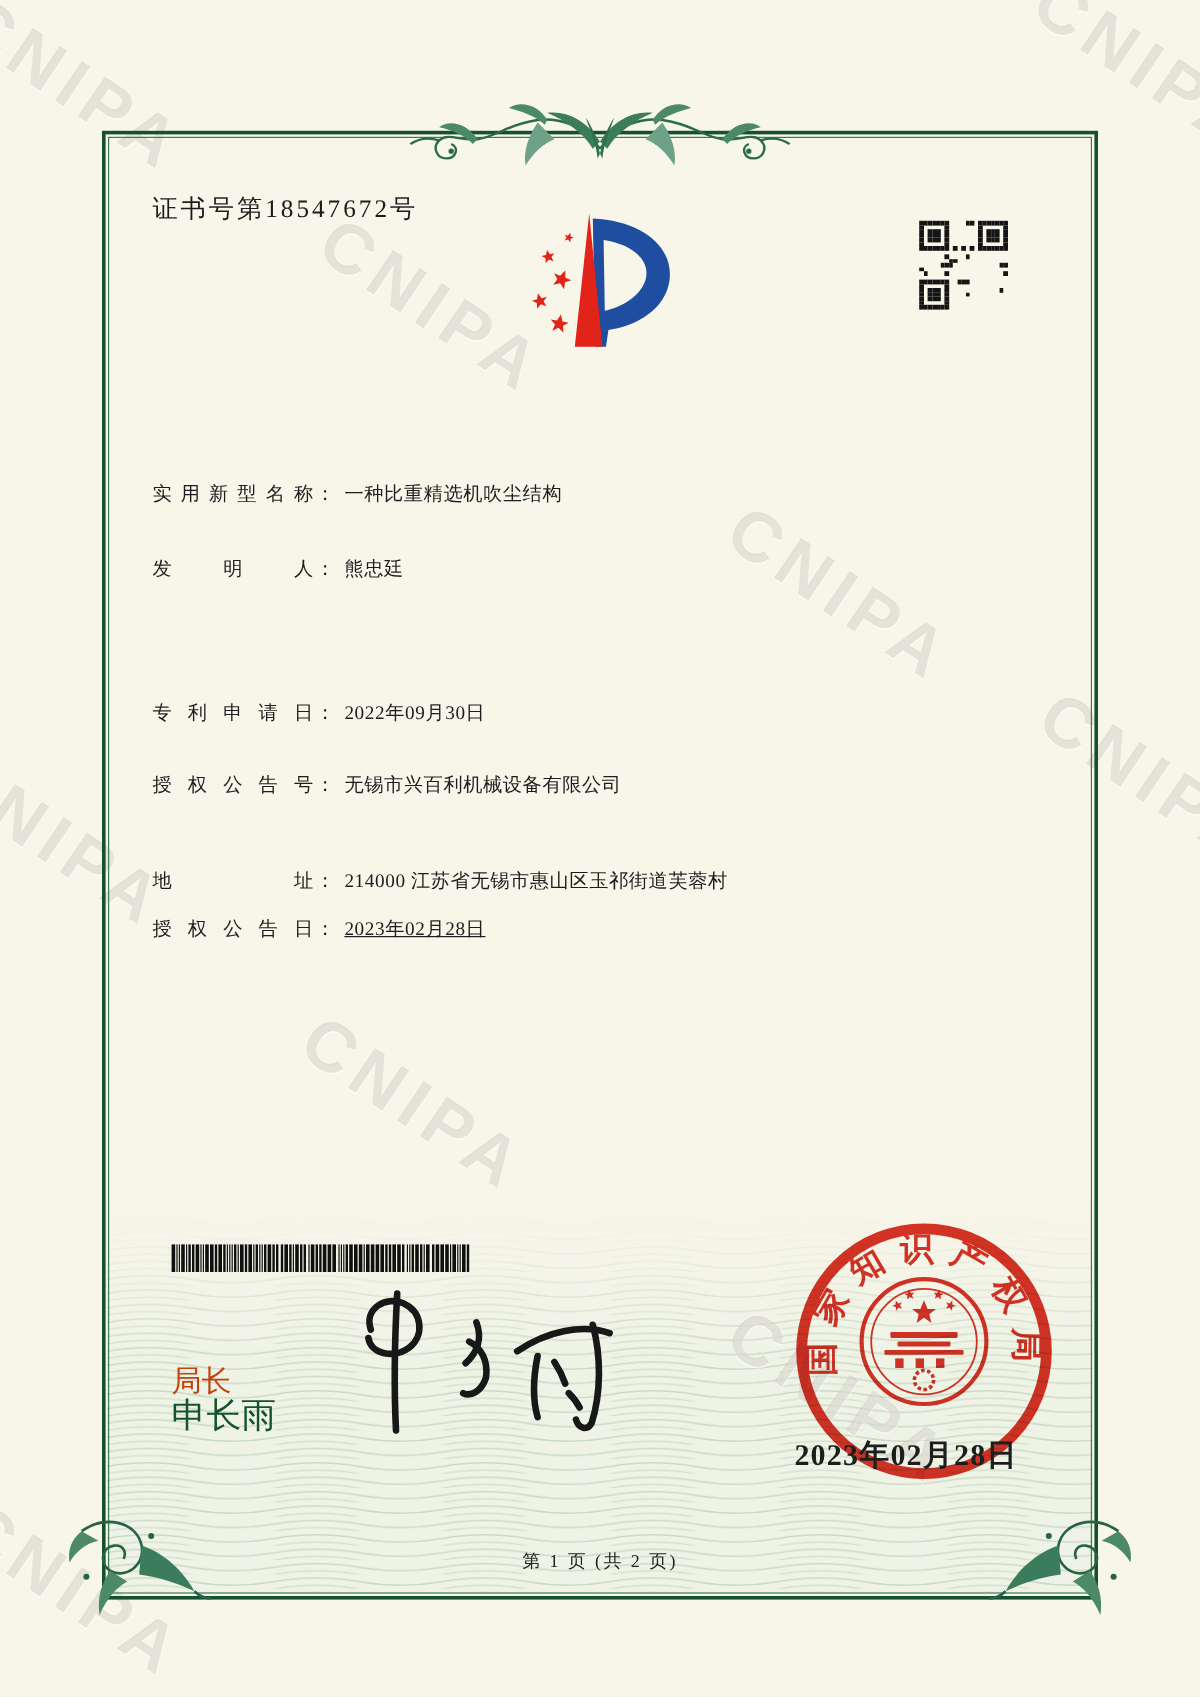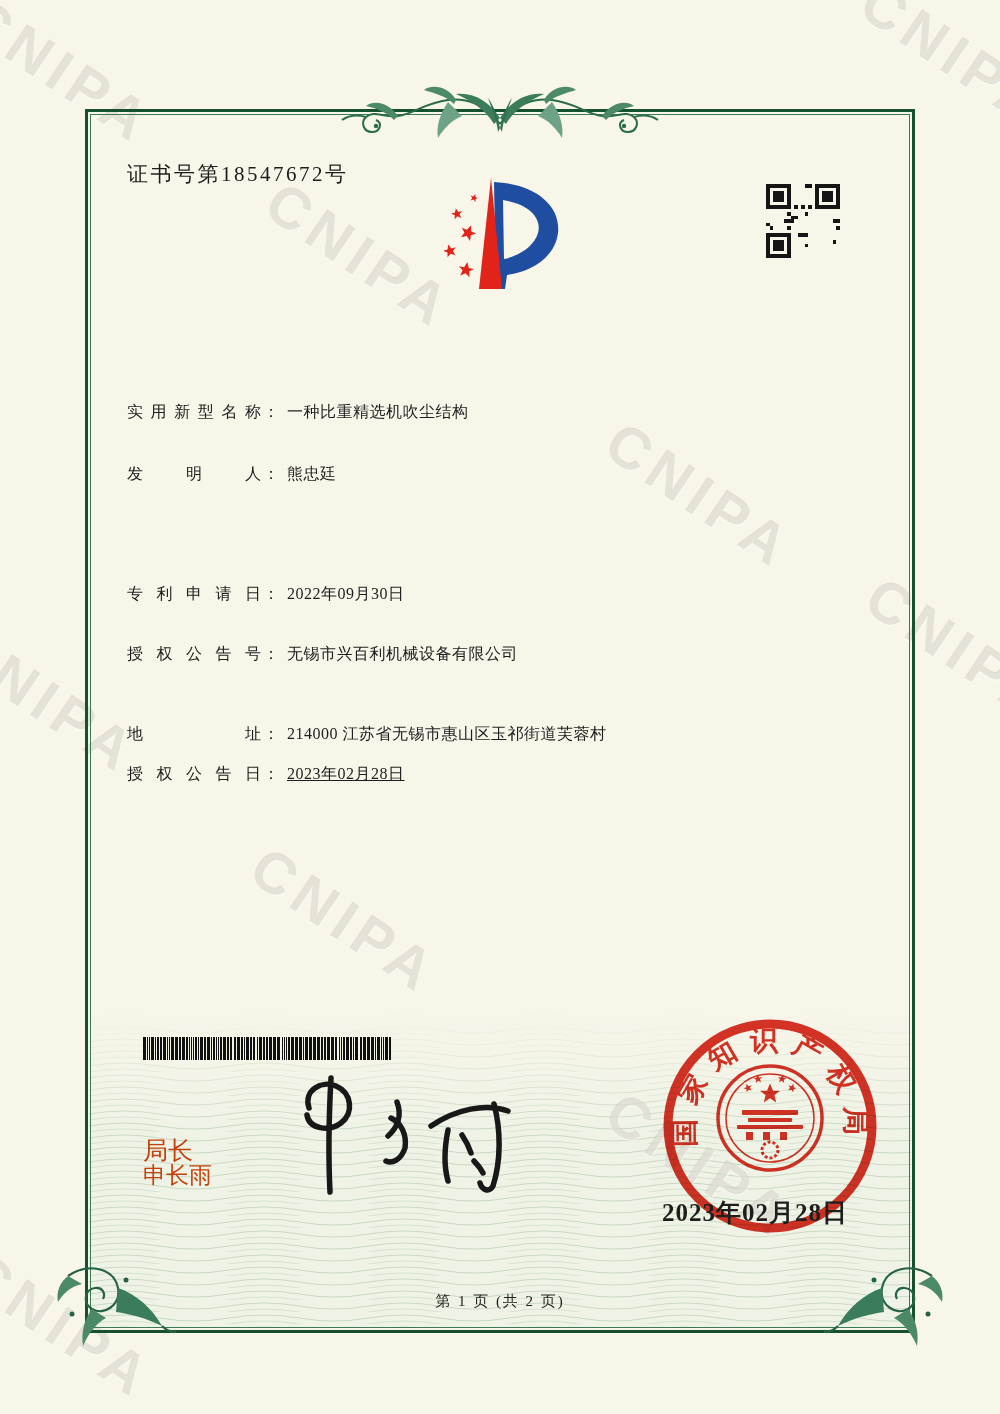--- a/index.html
+++ b/index.html
@@ -41,21 +41,21 @@
   .fpair2{position:absolute;left:375px;top:0;}
 
   #paragraphs{left:127px;top:810px;width:760px;z-index:2;}
   #paragraphs p{margin:0 0 10px 0;font-size:20px;line-height:31px;text-indent:2em;
                 font-style:italic;text-align:justify;color:#1f1f1f;}
 
   #barcode{left:143px;top:1037px;width:256px;height:23px;z-index:2;font-size:0;}
   #barcode span{display:inline-block;height:100%;background:#101010;}
 
   #issuer-title{left:143px;top:1122px;font-size:25px;font-family:"Liberation Sans","DejaVu Sans",sans-serif;color:#c2410c;z-index:2;margin-top:12px;}
-  #issuer-name{left:143px;top:1160px;font-size:23px;font-family:Liberation Mono, monospace;color:#c2410c;z-index:2;}
+  #issuer-name{left:143px;top:1160px;font-size:29px;font-family:Liberation Mono, monospace;color:#14532d;z-index:2;}
   #signature{left:295px;top:1072px;z-index:2;}
 
   #seal{left:653px;top:1013px;z-index:4;mix-blend-mode:multiply;}
 
   #page-indicator{left:0;width:1000px;top:1292px;text-align:center;font-size:15px;
                   letter-spacing:2px;color:#20241f;z-index:2;}
   #continuation-note{left:0;width:1000px;top:1347px;text-align:center;font-size:21px;
                      letter-spacing:4px;color:#101010;z-index:2;}
 
   .orn{position:absolute;z-index:4;pointer-events:none;}

